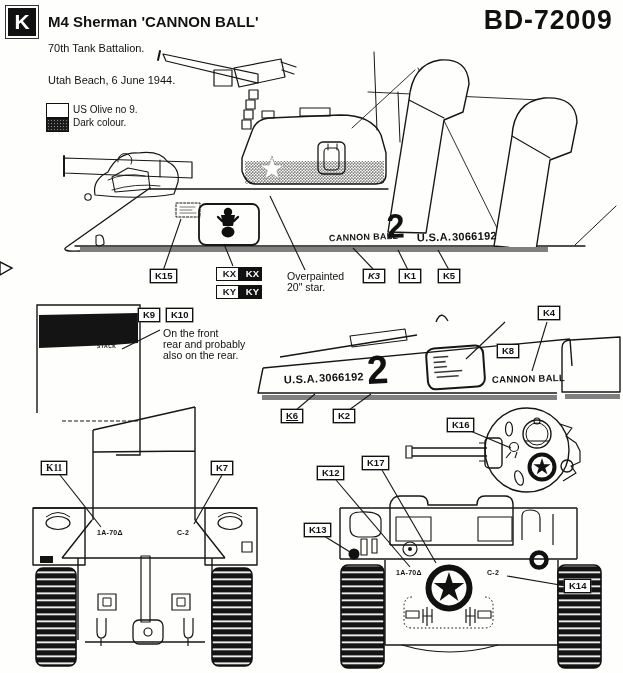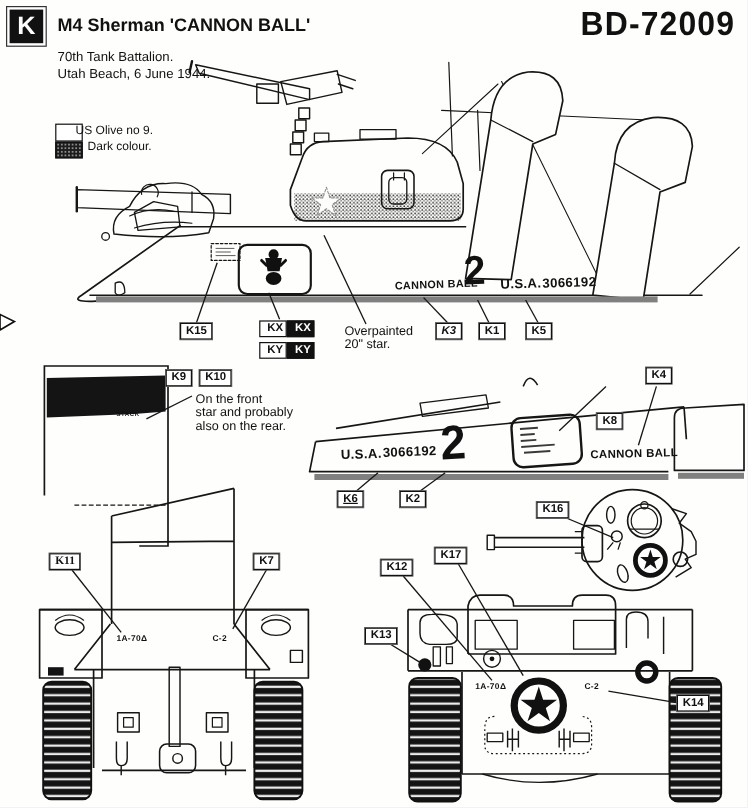--- a/index.html
+++ b/index.html
@@ -255,24 +255,24 @@
       <path d="M566 586 L507 576"></path>
     </g>
   </svg>
 
   <div class="sheet-k">K</div>
   <div class="t hdr-title" style="left:48px;top:14px;">
     <span>M4 Sherman </span><span class="em">'CANNON BALL'</span>
   </div>
   <div class="t code" style="right:10px;top:5px;">BD-72009</div>
   <div class="t sub" style="left:48px;top:43px;">70th Tank Battalion.</div>
-  <div class="t sub" style="left:48px;top:57px;">Utah Beach, 6 June 1944.</div>
+  <div class="t sub" style="left:48px;top:75px;">Utah Beach, 6 June 1944.</div>
 
   <div class="t" style="left:46px;top:103px;width:21px;height:13px;border:1.5px solid #111;background:#fff;"></div>
-  <div class="t legend-label" style="left:63px;top:105px;">US Olive no 9.</div>
+  <div class="t legend-label" style="left:73px;top:105px;">US Olive no 9.</div>
   <div class="t" style="left:46px;top:118px;width:21px;height:12px;border:1.5px solid #111;background:#1c1c1c;
        background-image:radial-gradient(#8b8b8b 0.6px, transparent 0.7px);background-size:3px 3px;"></div>
   <div class="t legend-label" style="left:73px;top:118px;">Dark colour.</div>
 
   <div class="t mark" style="left:329px;top:233px;font-size:9px;transform:rotate(-2deg);">CANNON BALL</div>
   <div class="t big2" style="left:386px;top:209px;font-size:34px;transform:rotate(-2deg) scaleX(0.95);">2</div>
   <div class="t mark" style="left:417px;top:232px;font-size:11px;transform:rotate(-2deg);">U.S.A.</div>
   <div class="t mark" style="left:452px;top:231px;font-size:11px;transform:rotate(-2deg);">3066192</div>
 
   <div class="t mark" style="left:284px;top:374px;font-size:11px;transform:rotate(-2deg);">U.S.A.</div>
@@ -285,21 +285,21 @@
   <div class="t mark" style="left:396px;top:569px;font-size:7px;">1A-70Δ</div>
   <div class="t mark" style="left:487px;top:569px;font-size:7px;">C-2</div>
   <div class="t mark" style="left:97px;top:344px;font-size:5px;letter-spacing:0.5px;">STACK</div>
 
   <div class="t note" style="left:287px;top:271px;width:62px;text-align:left;white-space:normal;">
     <span>Overpainted</span><br>
     <span>20" star.</span>
   </div>
   <div class="t note" style="left:163px;top:328px;">
     <span>On the front</span><br>
-    <span>star and probably</span><br>
+    <span>rear and probably</span><br>
     <span>also on the rear.</span>
   </div>
 
   <div class="callout" style="left:150px;top:269px;">K15</div>
   <div class="chip pos" style="left:216px;top:267px;">KX</div>
   <div class="chip neg" style="left:239px;top:267px;">KX</div>
   <div class="chip pos" style="left:216px;top:285px;">KY</div>
   <div class="chip neg" style="left:239px;top:285px;">KY</div>
   <div class="callout" style="left:363px;top:269px;font-style:italic;">K3</div>
   <div class="callout" style="left:399px;top:269px;">K1</div>

